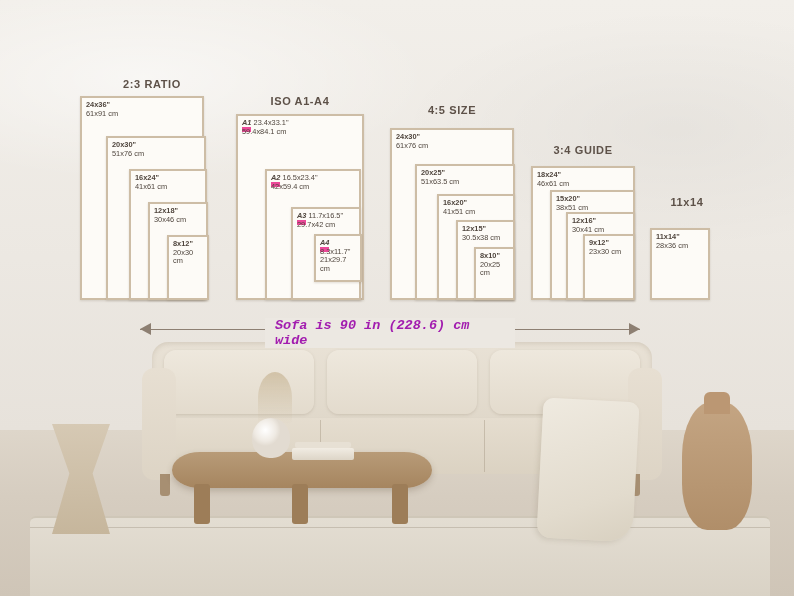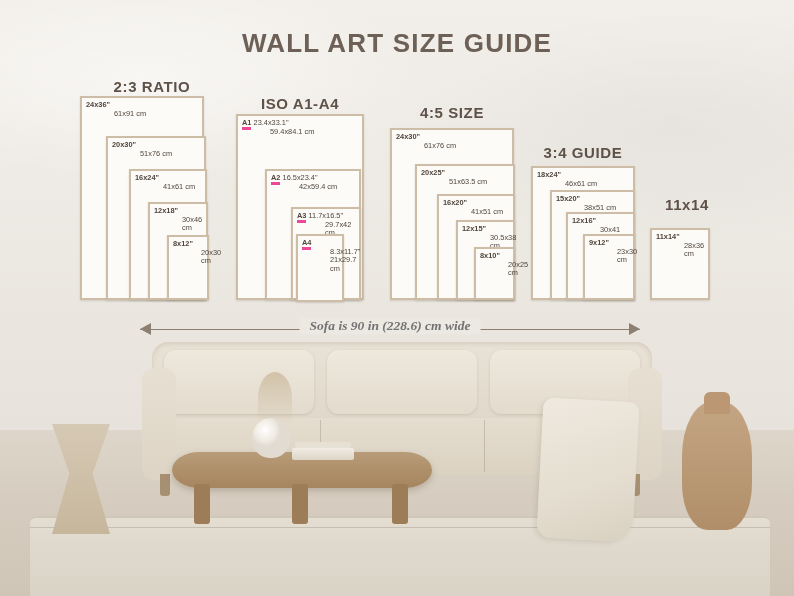--- a/index.html
+++ b/index.html
@@ -138,58 +138,58 @@
   
   .title{
     position:absolute;left:0;top:28px;width:794px;text-align:center;
     font-size:26px;font-weight:bold;letter-spacing:1.2px;color:#6d6056;
   }
 
   
   .group{position:absolute;}
   .group-label{
     position:absolute;text-align:center;width:100%;
-    font-size:15px;font-weight:bold;letter-spacing:.6px;color:#5d5148;
+    font-size:11px;font-weight:bold;letter-spacing:.6px;color:#5d5148;
   }
   .frame{
     position:absolute;
     background:#fdfbf7;
     border:2px solid #cdbda6;
     box-shadow:0 1px 2px rgba(120,105,85,.2);
     box-sizing:border-box;
   }
   .frame .lbl{
     position:absolute;left:4px;top:3px;right:3px;
     color:#4f453d;line-height:1.16;
     font-size:7.4px;
   }
   .frame .lbl .sz{font-weight:bold;display:block;}
-  .frame .lbl .cm{display:block;margin-left:28px;}
-  .frame.iso .lbl .sz{display:inline;border-bottom:3px solid #ec4899;}
+  .frame .lbl .cm{display:block;}
+  .frame.iso .lbl .sz{display:inline;border-bottom:5px solid #ec4899;font-style:italic;}
   .frame.iso .lbl .cm{display:block;}
   .frame.iso .lbl .dim{display:inline;font-weight:normal;}
 
   
   .measure{
     position:absolute;left:140px;top:318px;width:500px;height:22px;
   }
   .measure .line{
     position:absolute;left:0;top:11px;width:500px;height:1px;background:#8d7f72;
   }
   .measure .ar{
     position:absolute;top:5px;width:0;height:0;
     border-top:6px solid transparent;border-bottom:6px solid transparent;
   }
   .measure .arl{left:0;border-right:11px solid #8d7f72;}
   .measure .arr{right:0;border-left:11px solid #8d7f72;}
   .measure .txt{
     position:absolute;left:50%;top:0;transform:translateX(-50%);
     background:#ece8e2;padding:0 10px;
-    font-family:Liberation Serif, serif;
-    font-style:italic;font-weight:bold;font-size:13.5px;color:#737373;
+    font-family:Liberation Mono, monospace;
+    font-style:italic;font-weight:bold;font-size:13.5px;color:#a21caf;
   }
 </style>
 </head>
 <body>
 
 <div id="stage">
   <div class="wall"></div>
   <div class="floor"></div>
   <div class="rug"></div>
 
@@ -215,21 +215,20 @@
     <div class="legt" style="left:120px"></div>
     <div class="legt" style="left:220px"></div>
   </div>
 
   <div class="pampas"></div>
   <div class="vase"></div>
   <div class="books"></div>
   <div class="stool"></div>
   <div class="jug"></div>
 
-  <div class="title">WALL ART SIZE GUIDE</div>
 
   <div class="group" style="left:78px;top:78px;width:148px;height:222px;">
     <div class="group-label">2:3 RATIO</div>
   </div>
   <div class="frame" style="left:80px;top:96px;width:124px;height:204px;">
     <div class="lbl">
       <span class="sz">24x36"</span>
       <span class="cm">61x91 cm</span>
     </div>
   </div>
@@ -275,21 +274,21 @@
       <span class="cm">42x59.4 cm</span>
     </div>
   </div>
   <div class="frame iso" style="left:291px;top:207px;width:70px;height:93px;">
     <div class="lbl">
       <span class="sz">A3</span>
       <span class="dim">11.7x16.5"</span>
       <span class="cm">29.7x42 cm</span>
     </div>
   </div>
-  <div class="frame iso" style="left:296px;top:234px;width:48px;height:68px;">
+  <div class="frame iso" style="left:314px;top:234px;width:48px;height:48px;">
     <div class="lbl">
       <span class="sz">A4</span>
       <span class="cm">8.3x11.7"</span>
       <span class="cm">21x29.7 cm</span>
     </div>
   </div>
 
   <div class="group" style="left:388px;top:104px;width:128px;height:196px;">
     <div class="group-label">4:5 SIZE</div>
   </div>

